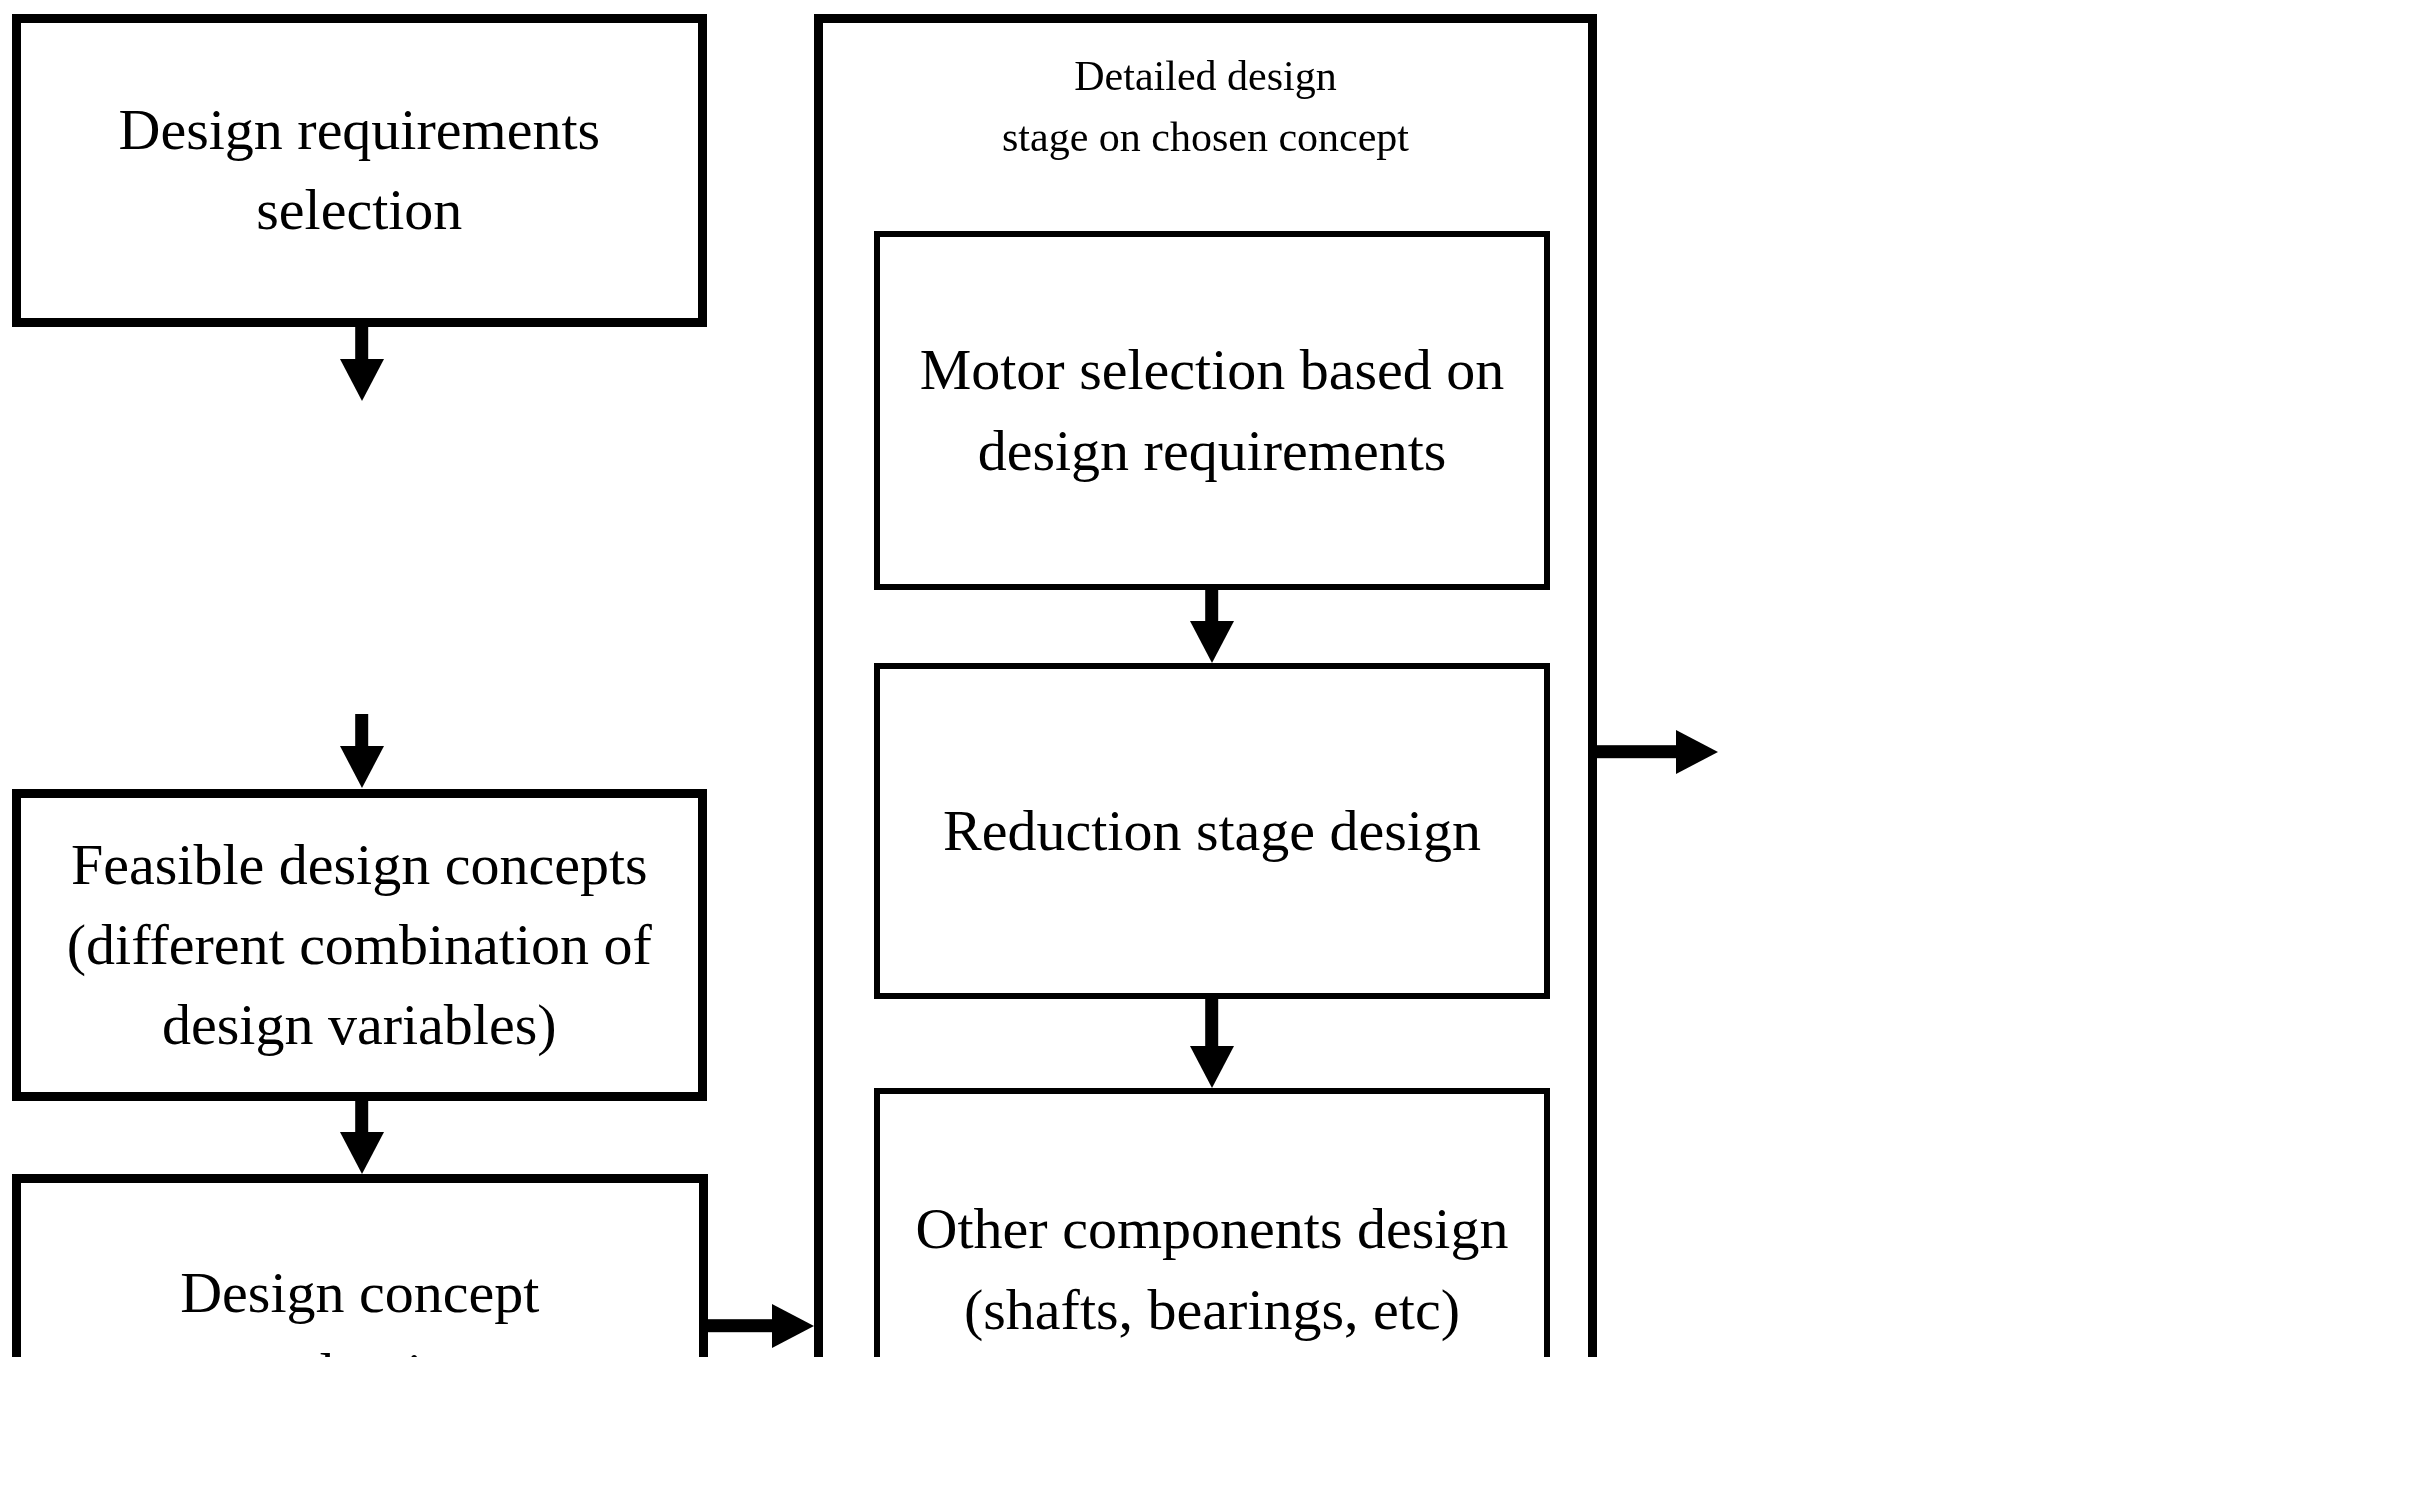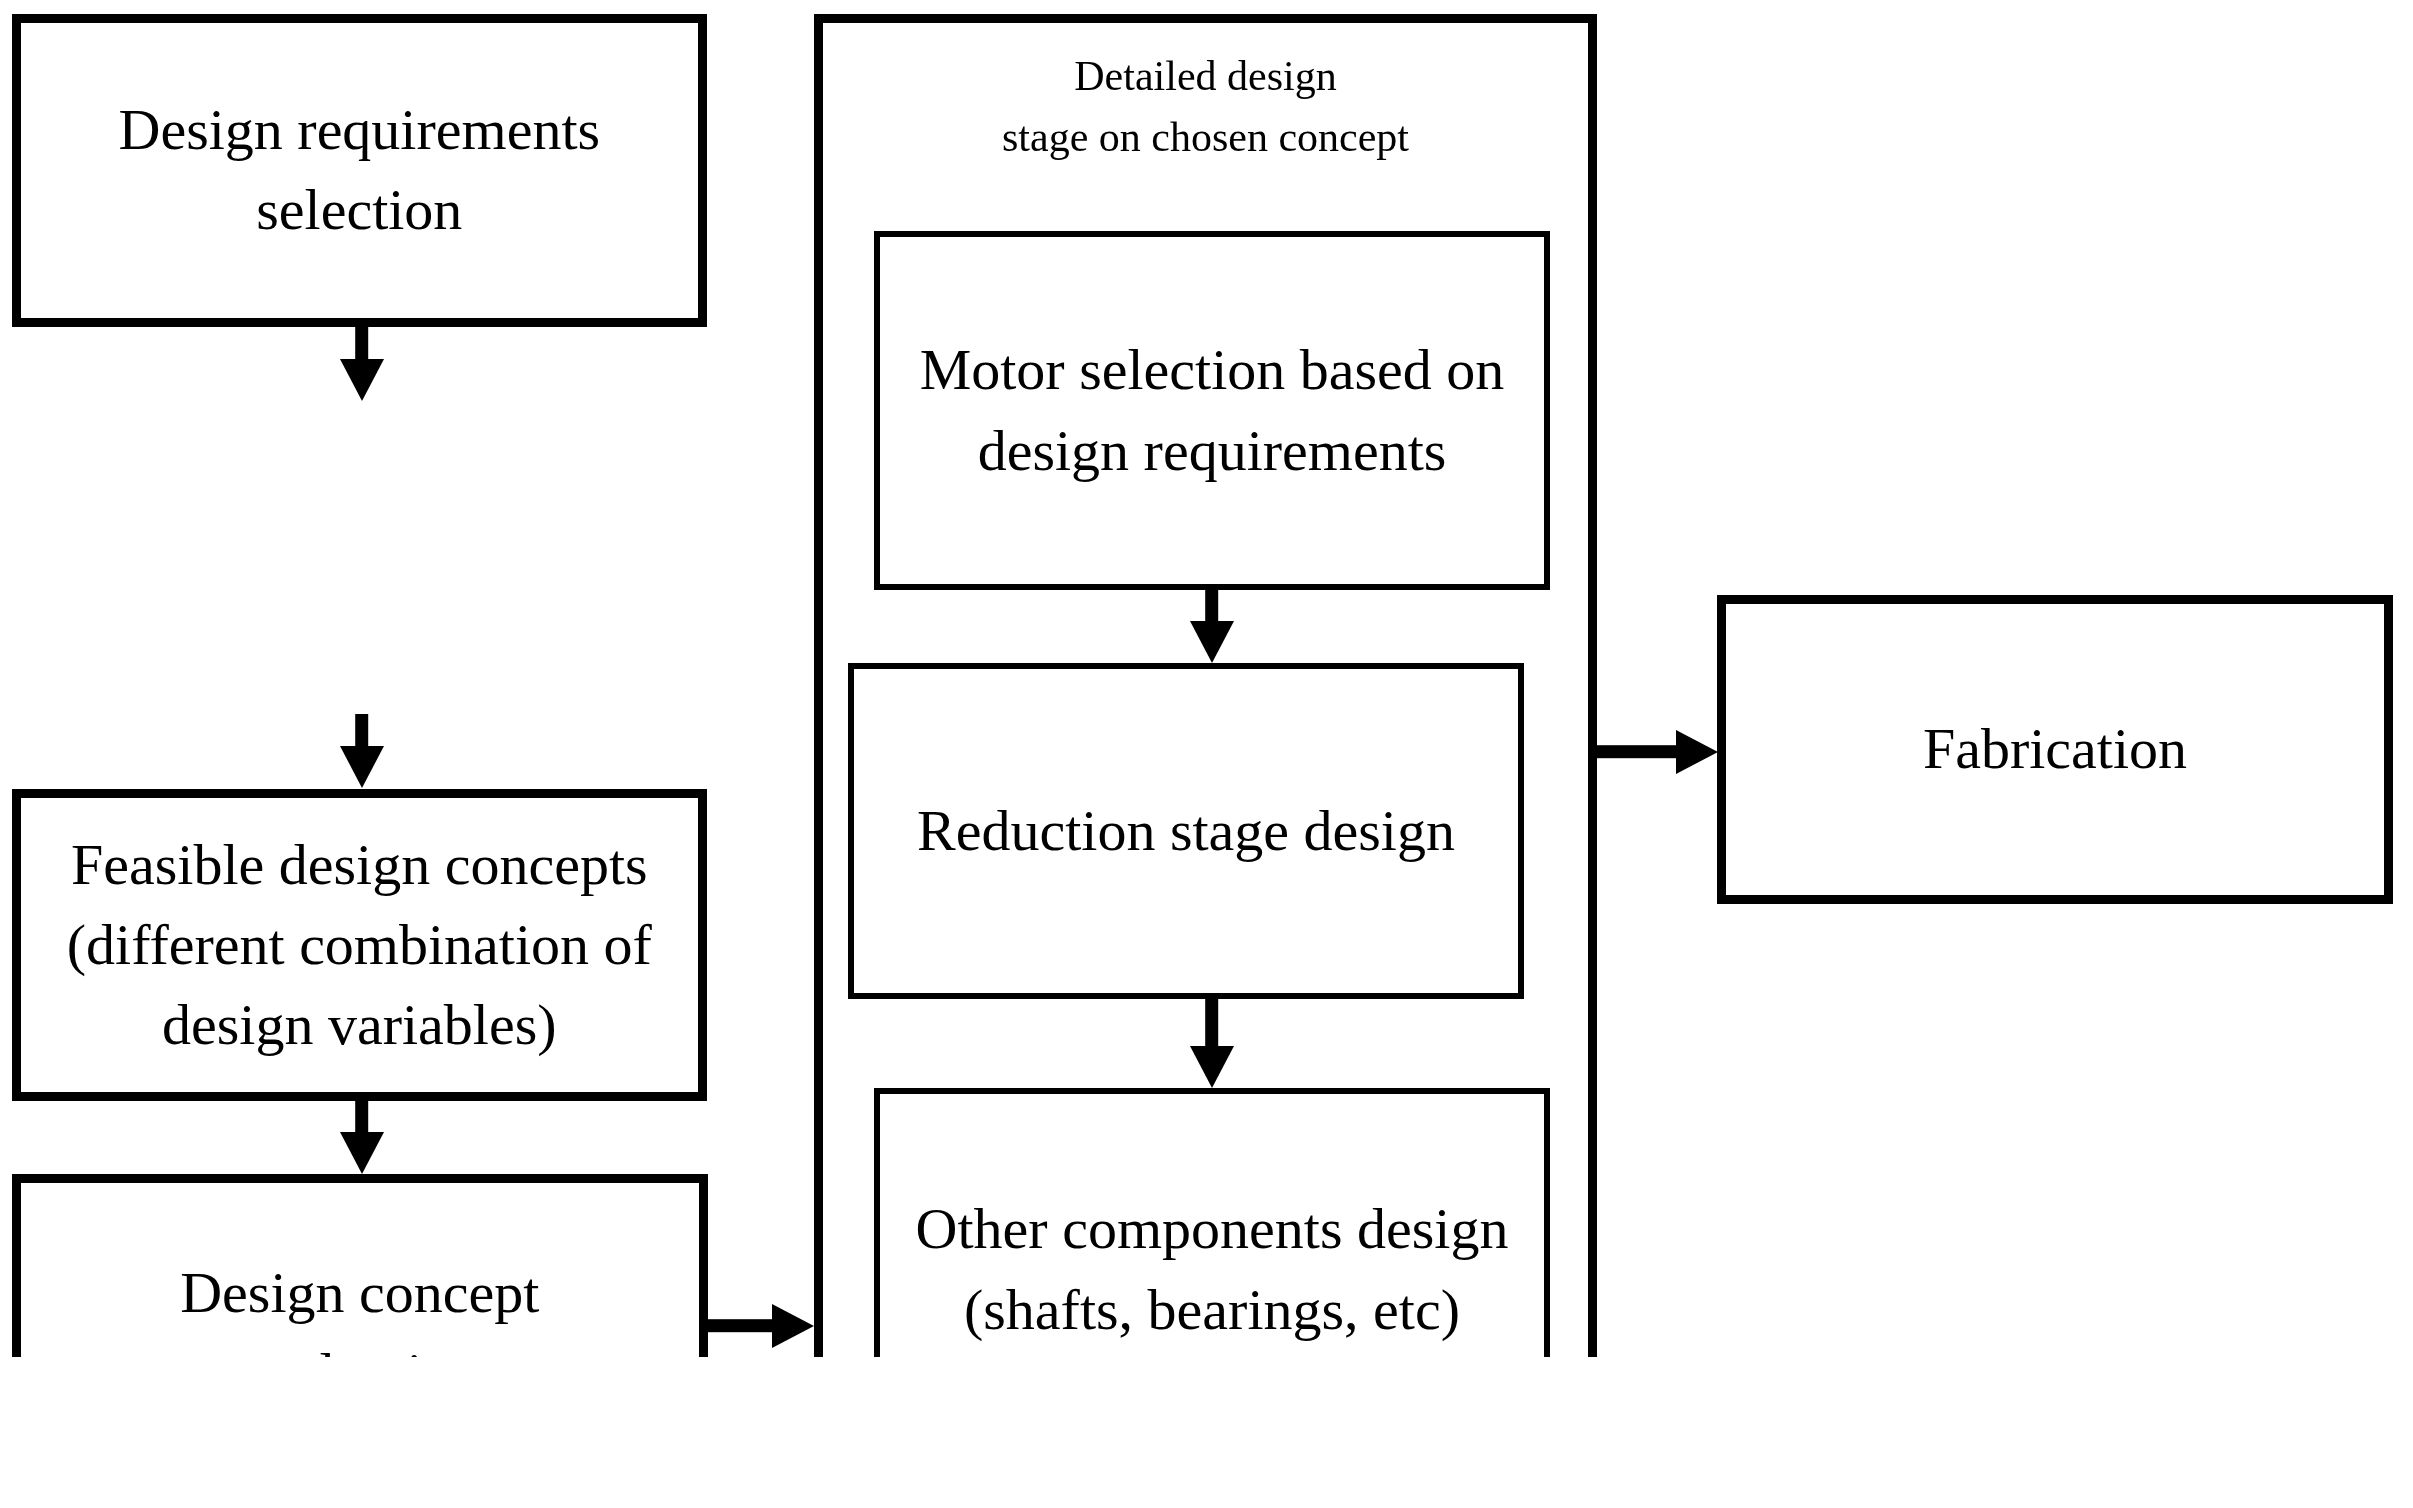--- a/index.html
+++ b/index.html
@@ -126,21 +126,21 @@
       <span class="line">Motor selection based on</span>
       <span class="line">design requirements</span>
     </div>
   </div>
 
   <div class="v-arrow" style="left:1186px;top:590px;height:73px">
     <div class="stem"></div>
     <div class="head"></div>
   </div>
 
-  <div class="box box--inner" style="left:848px;top:663px;width:676px;height:336px">
+  <div class="box box--inner" style="left:874px;top:663px;width:676px;height:336px">
     <div class="lines">
       <span class="line">Reduction stage design</span>
     </div>
   </div>
 
   <div class="v-arrow" style="left:1186px;top:998px;height:90px">
     <div class="stem"></div>
     <div class="head"></div>
   </div>
 
@@ -149,20 +149,15 @@
       <span class="line">Other components design</span>
       <span class="line">(shafts, bearings, etc)</span>
     </div>
   </div>
 
   <div class="h-arrow" style="left:1597px;top:726px;width:121px">
     <div class="stem"></div>
     <div class="head"></div>
   </div>
 
-  <div class="box" style="left:1717px;top:595px;width:676px;height:309px">
-    <div class="lines">
-      <span class="line">Fabrication</span>
-    </div>
-  </div>
 
 </div>
 
 
 </body></html>

